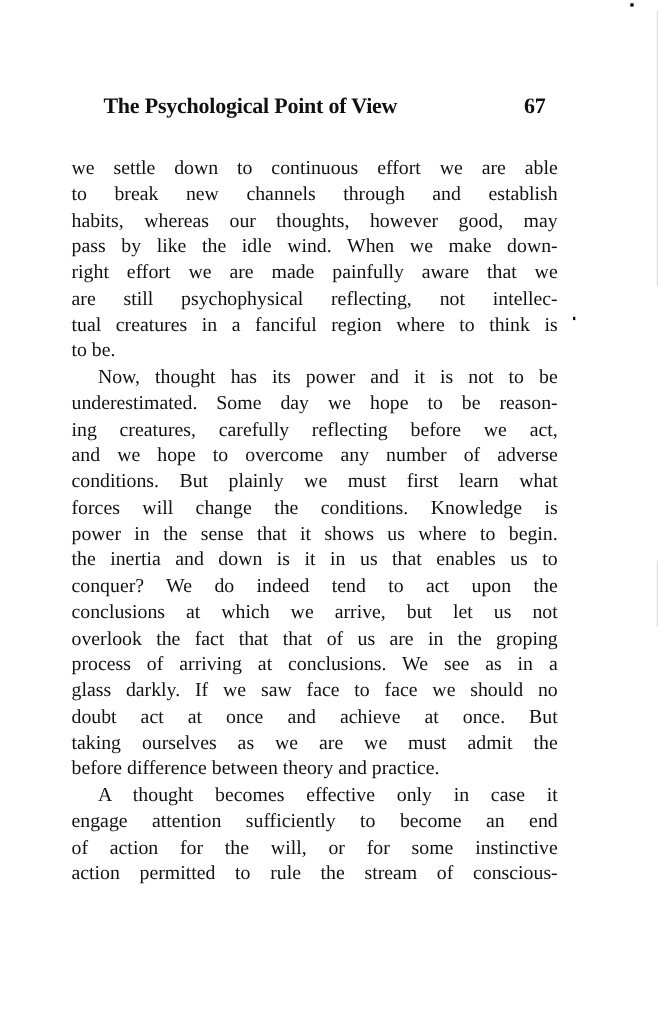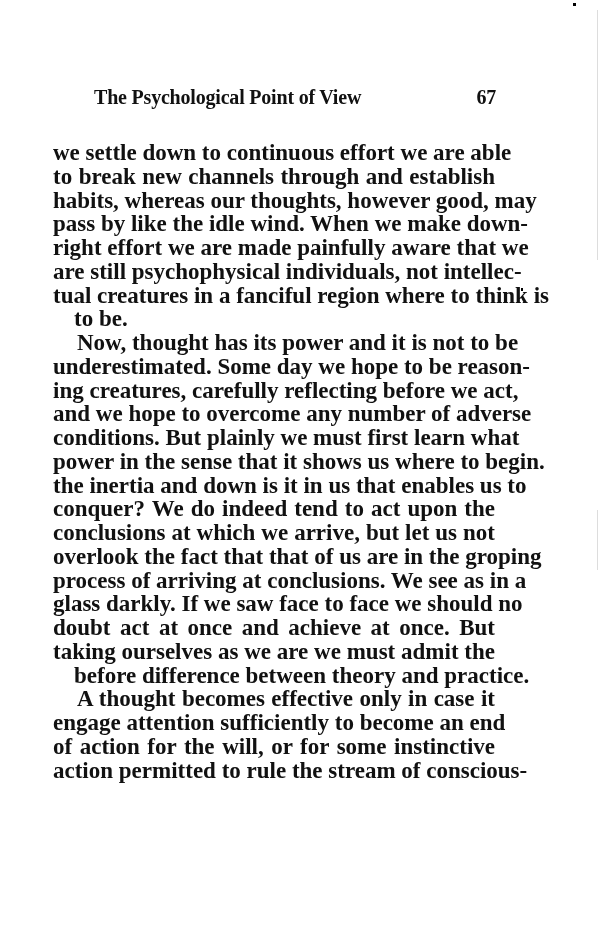--- a/index.html
+++ b/index.html
@@ -7,58 +7,59 @@
     width: 600px; height: 935px; background: #ffffff; position: relative; overflow: hidden;
     font-family: "Liberation Serif", "DejaVu Serif", serif; color: #111;
   }
   .page { position: absolute; left: 0; top: 0; width: 600px; height: 935px; }
   .header {
     position: absolute; left: 94px; top: 86px; width: 402px; height: 32px;
     display: flex; justify-content: space-between; align-items: baseline;
     font-size: 20px; font-weight: bold; letter-spacing: -0.2px;
   }
   .body-text {
-    position: absolute; left: 53px; top: 141px; width: 442px;
-    font-size: 23px; font-weight: bold; line-height: 23.75px;
+    position: absolute; left: 65px; top: 141px; width: 442px;
+    font-size: 18px; font-weight: normal; line-height: 23.75px;
   }
   .line {
     display: block; height: 23.75px; white-space: nowrap;
     text-align: justify; text-align-last: justify;
   }
-  .line.last { text-align-last: left; margin-left: 21px; }
+  .line.last { text-align-last: left; }
   .line.indent { padding-left: 24px; }
   .speck { position: absolute; background: #000; }
   .edge { position: absolute; right: 2px; width: 1px; background: #ddd; }
 </style>
 </head>
 <body>
 
 <div class="page">
   <div class="header">
     <span>The Psychological Point of View</span>
     <span>67</span>
   </div>
 
   <div class="body-text">
     <div>
       <span class="line">we settle down to continuous effort we are able</span>
       <span class="line">to break new channels through and establish</span>
       <span class="line">habits, whereas our thoughts, however good, may</span>
       <span class="line">pass by like the idle wind.  When we make down-</span>
       <span class="line">right effort we are made painfully aware that we</span>
-      <span class="line">are still psychophysical individuals, not intellec-</span>
+      <span class="line">are still psychophysical reflecting, not intellec-</span>
       <span class="line">tual creatures in a fanciful region where to think is</span>
       <span class="line last">to be.</span>
     </div>
     <div>
       <span class="line indent">Now, thought has its power and it is not to be</span>
       <span class="line">underestimated.  Some day we hope to be reason-</span>
       <span class="line">ing creatures, carefully reflecting before we act,</span>
       <span class="line">and we hope to overcome any number of adverse</span>
       <span class="line">conditions.  But plainly we must first learn what</span>
+      <span class="line">forces will change the conditions.  Knowledge is</span>
       <span class="line">power in the sense that it shows us where to begin.</span>
       <span class="line">the inertia and down is it in us that enables us to</span>
       <span class="line">conquer?  We do indeed tend to act upon the</span>
       <span class="line">conclusions at which we arrive, but let us not</span>
       <span class="line">overlook the fact that that of us are in the groping</span>
       <span class="line">process of arriving at conclusions.  We see as in a</span>
       <span class="line">glass darkly.  If we saw face to face we should no</span>
       <span class="line">doubt act at once and achieve at once.  But</span>
       <span class="line">taking ourselves as we are we must admit the</span>
       <span class="line last">before difference between theory and practice.</span>

